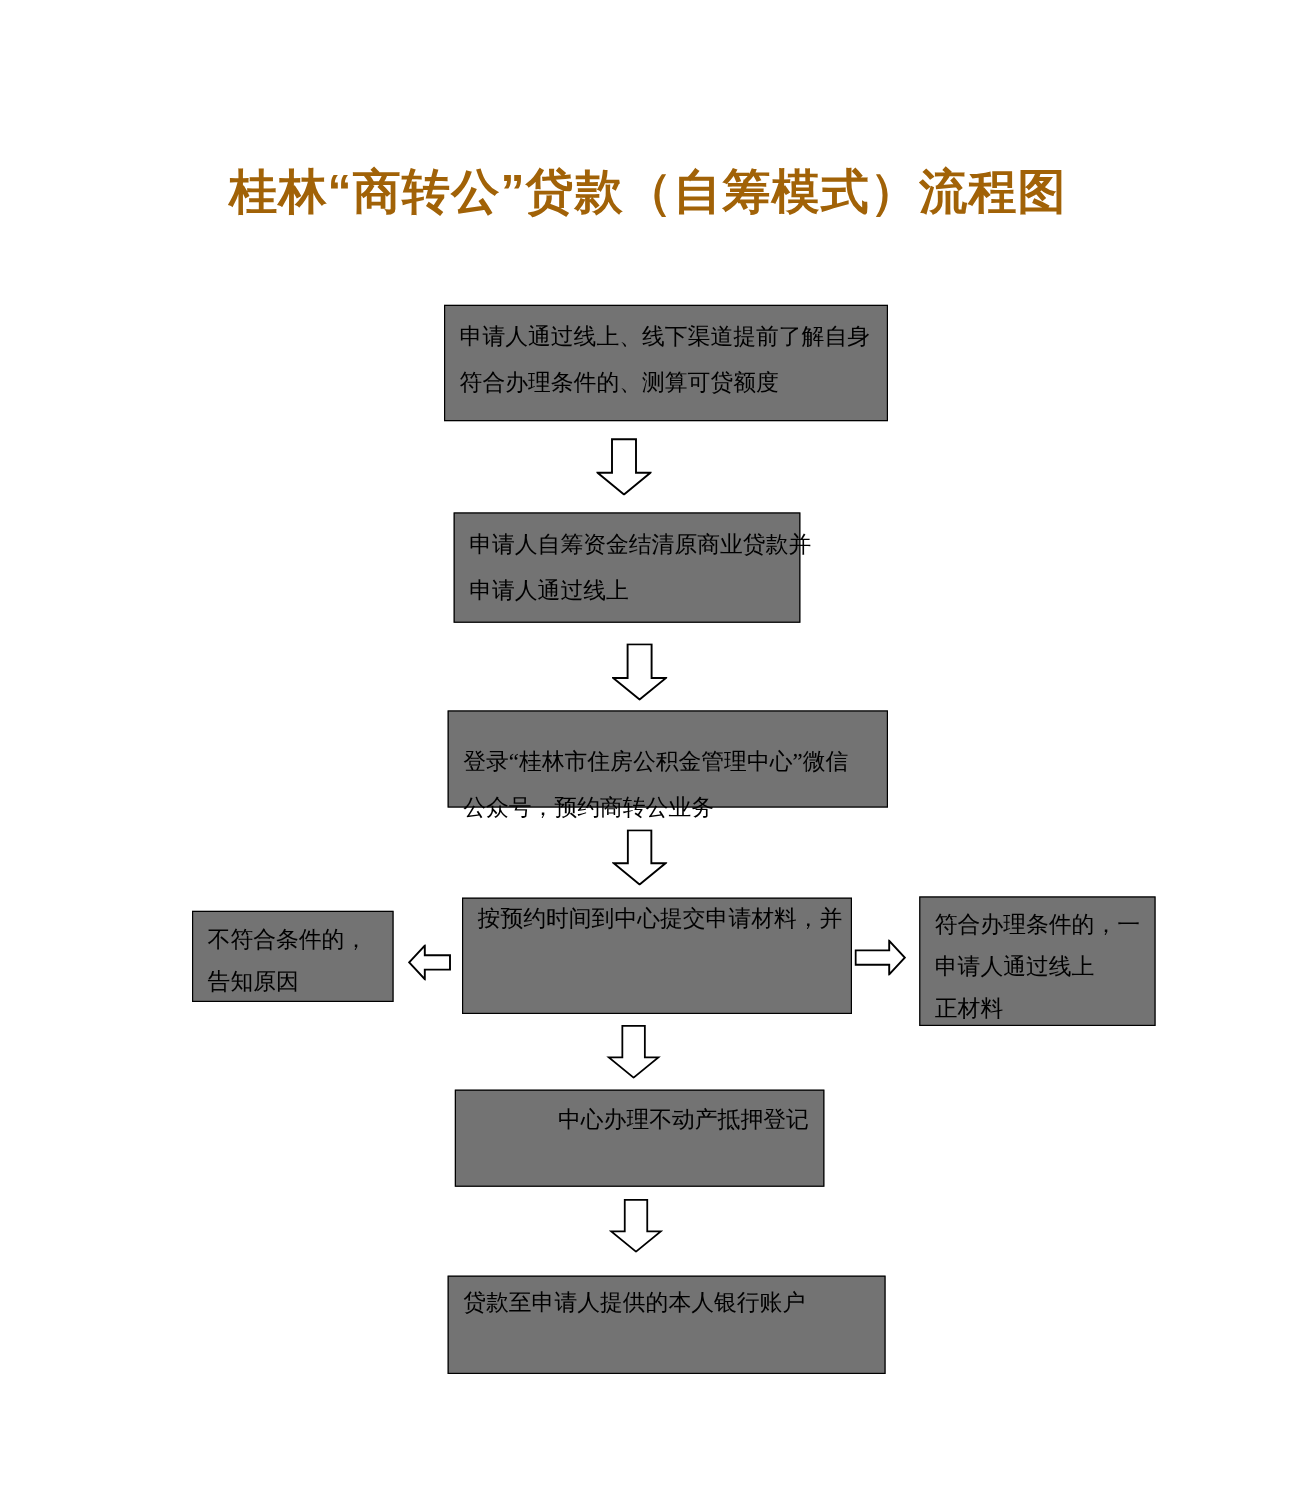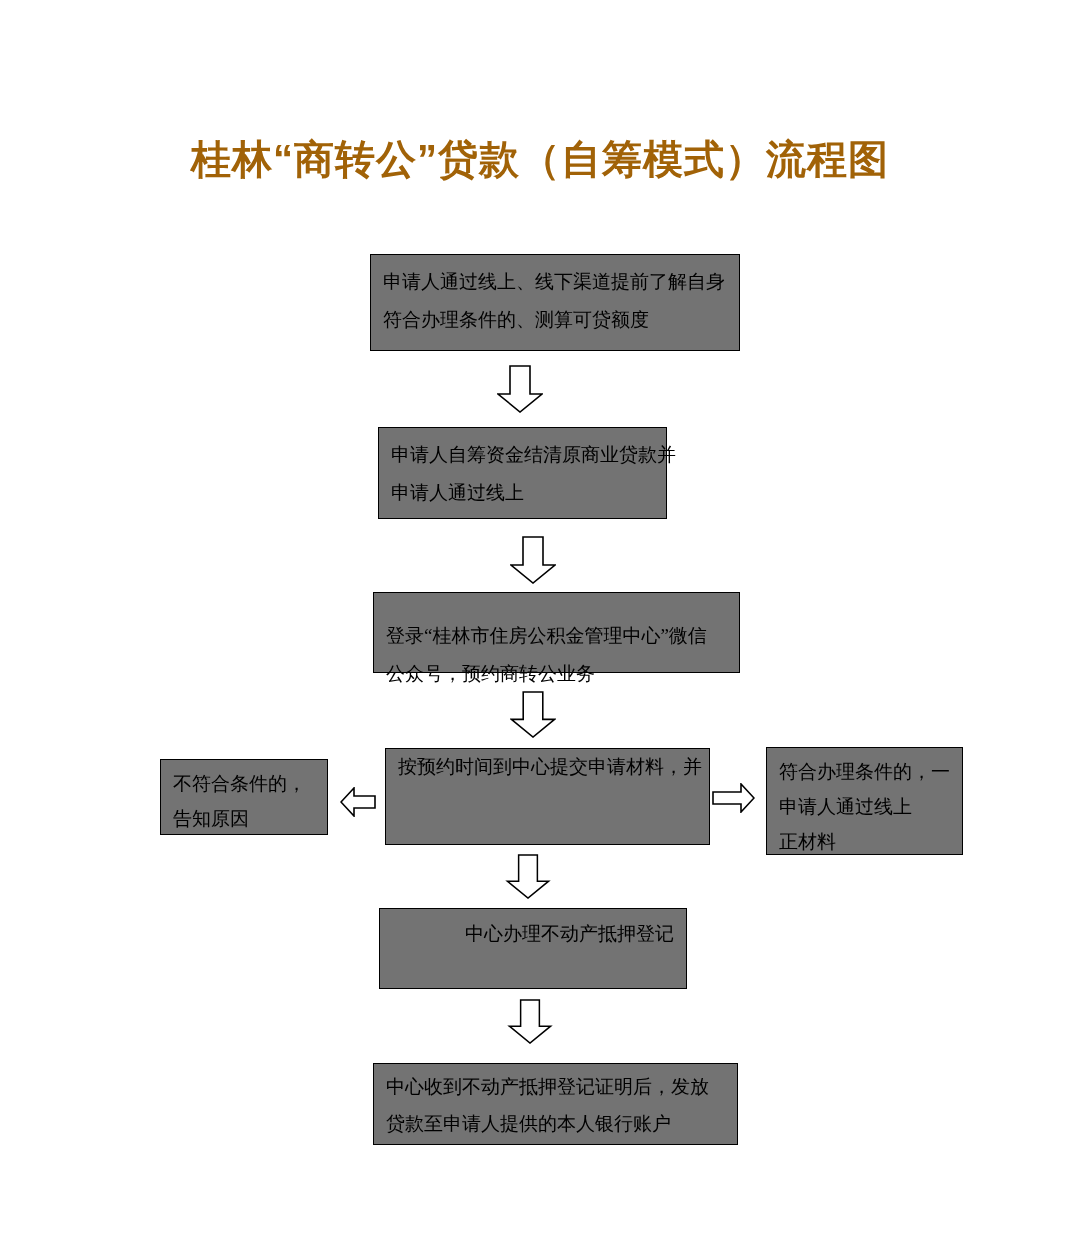--- a/index.html
+++ b/index.html
@@ -135,17 +135,16 @@
     <div class="line">中心办理不动产抵押登记</div>
   </div>
 
   <div id="arrow-down-5" class="arrow">
     <svg width="46" height="45" viewBox="0 0 46 48">
       <polygon points="13,1 33,1 33,29 45,29 23,47 1,29 13,29"></polygon>
     </svg>
   </div>
 
   <div id="box-step-6" class="flow-box">
-    <div class="line">中心收到不动产抵押登记证明后，发放</div>
     <div class="line">贷款至申请人提供的本人银行账户</div>
   </div>
 
 </div>
 
 </body></html>

